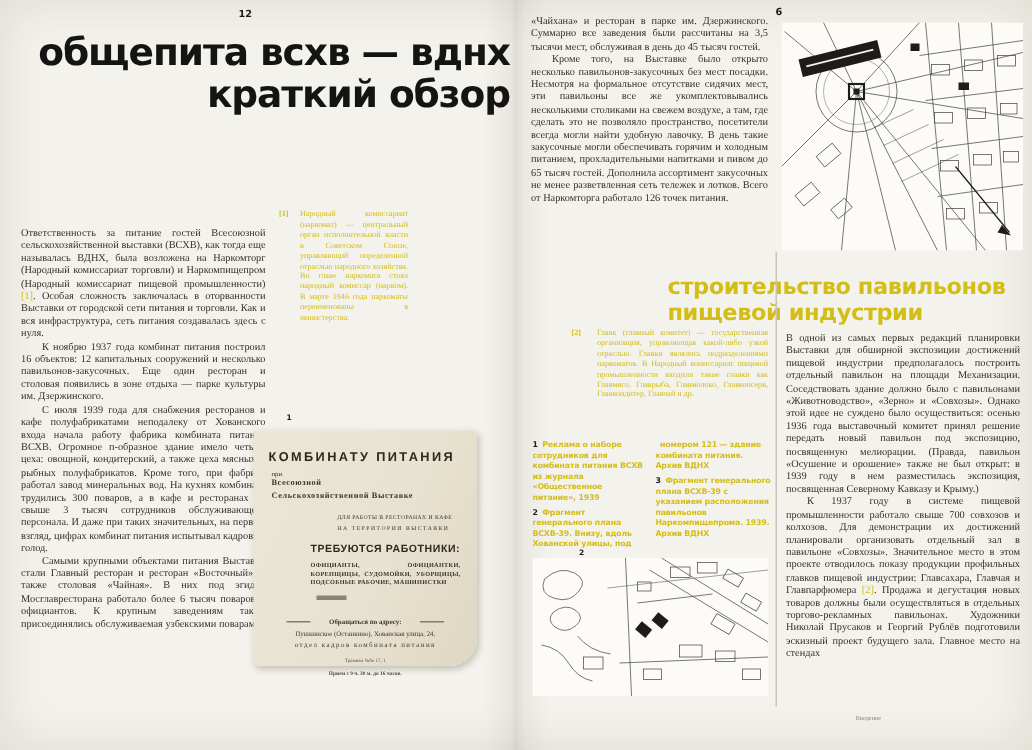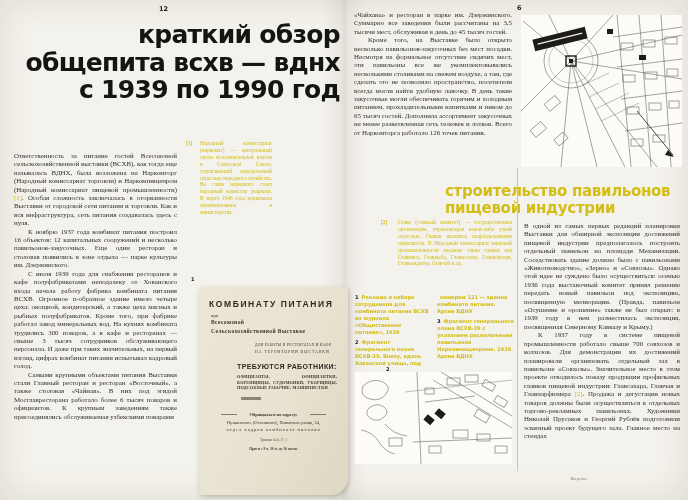--- a/index.html
+++ b/index.html
@@ -44,21 +44,21 @@
   .cap + .cap{margin-top:3px;}
   .capnum{color:#1d1c1a;margin-right:3px;}
   .figlabel{position:absolute;font-family:"DejaVu Sans",sans-serif;font-weight:700;
     font-size:5px;color:#1d1c1a;}
   .vrule{position:absolute;left:517px;top:168px;width:1px;height:303px;background:#c9c4b3;}
   
   .map{position:absolute;}
   #map3{left:521px;top:15px;width:161px;height:152px;}
   #map2{left:355px;top:372px;width:157px;height:92px;}
   
-  .poster{position:absolute;left:199px;top:287px;width:149px;height:208px;
+  .poster{position:absolute;left:169px;top:287px;width:149px;height:157px;
     background:linear-gradient(115deg,#ece6d6 0%,#e8e2d0 55%,#ded7c3 100%);
     border-radius:2px 3px 18px 4px;box-shadow:1px 2px 5px rgba(40,35,20,.25);
     color:#3b372e;}
   .poster div{position:absolute;}
   .pt-title{top:12px;left:10px;font-family:"Liberation Sans",sans-serif;font-weight:700;
     font-size:8.5px;letter-spacing:1.6px;color:#2c2921;}
   .pt-pri{top:26px;left:12px;font-size:4.5px;}
   .pt-org1{top:32px;left:12px;font-size:5.5px;font-weight:700;letter-spacing:.4px;}
   .pt-org2{top:41px;left:12px;font-size:5.5px;font-weight:700;letter-spacing:.4px;}
   .pt-note1{top:56px;left:56px;font-size:3.8px;letter-spacing:.3px;}
@@ -81,23 +81,22 @@
 </head>
 <body>
 
 <div class="spread">
   <div class="gutter"></div>
 
   <div>
     <div class="pagenum" id="pn12">12</div>
 
     <div class="title">
+      <div>общепита всхв — вднх</div>
       <div>краткий обзор</div>
-      <div>общепита всхв — вднх</div>
-      <div>с 1939 по 1990 год</div>
     </div>
 
     <div class="sec-head" id="head-left" style="color:#d3bd17">
     </div>
 
     <div class="bodycol" id="colL">
       <p><span>Ответственность за питание гостей Всесоюзной сельскохозяйственной выставки (ВСХВ), как тогда еще называлась ВДНХ, была возложена на Наркомторг (Народный комиссариат торговли) и Наркомпищепром (Народный комиссариат пищевой промышленности) </span><span style="color:#d3bd17">[1]</span><span>. Особая сложность заключалась в оторванности Выставки от городской сети питания и торговли. Как и вся инфраструктура, сеть питания создавалась здесь с нуля.</span></p>
       <p class="ind">К ноябрю 1937 года комбинат питания построил 16 объектов: 12 капитальных сооружений и несколько павильонов-закусочных. Еще один ресторан и столовая появились в зоне отдыха — парке культуры им. Дзержинского.</p>
       <p class="ind">С июля 1939 года для снабжения ресторанов и кафе полуфабрикатами неподалеку от Хованского входа начала работу фабрика комбината питания ВСХВ. Огромное п-образное здание имело четыре цеха: овощной, кондитерский, а также цеха мясных и рыбных полуфабрикатов. Кроме того, при фабрике работал завод минеральных вод. На кухнях комбината трудились 300 поваров, а в кафе и ресторанах — свыше 3 тысяч сотрудников обслуживающего персонала. И даже при таких значительных, на первый взгляд, цифрах комбинат питания испытывал кадровый голод.</p>
       <p class="ind">Самыми крупными объектами питания Выставки стали Главный ресторан и ресторан «Восточный», а также столовая «Чайная». В них под эгидой Мосглавресторана работало более 6 тысяч поваров и официантов. К крупным заведениям также присоединялись обслуживаемая узбекскими поварами</p>

